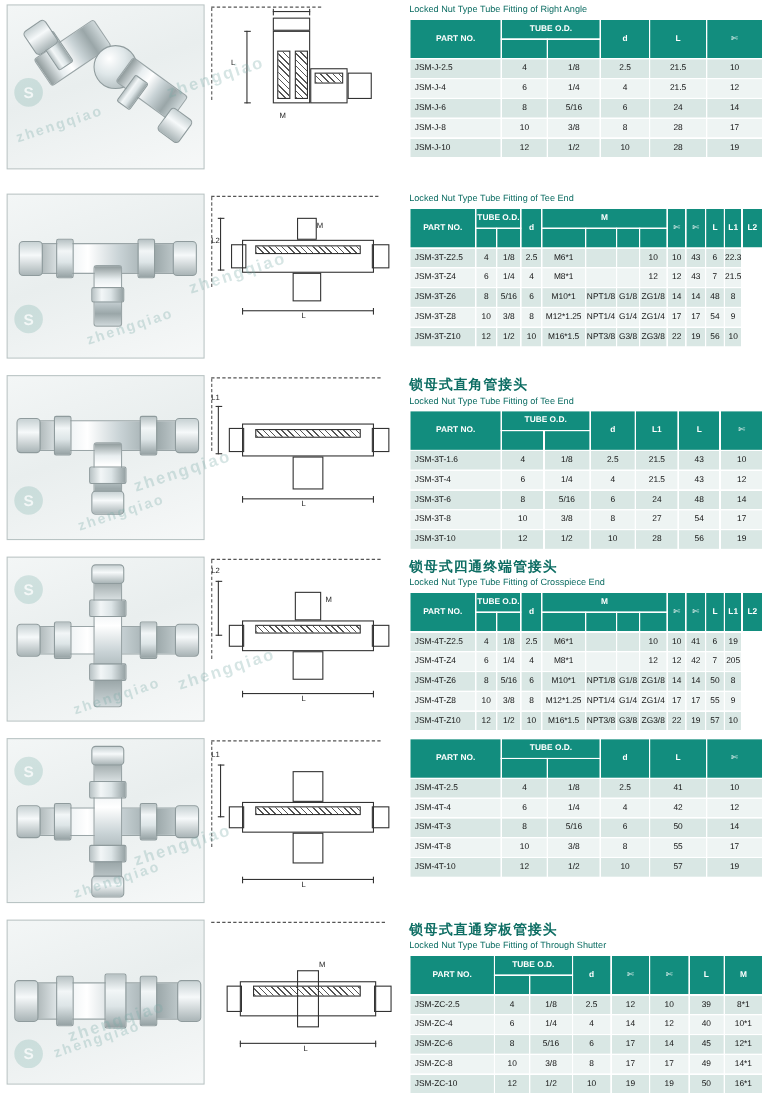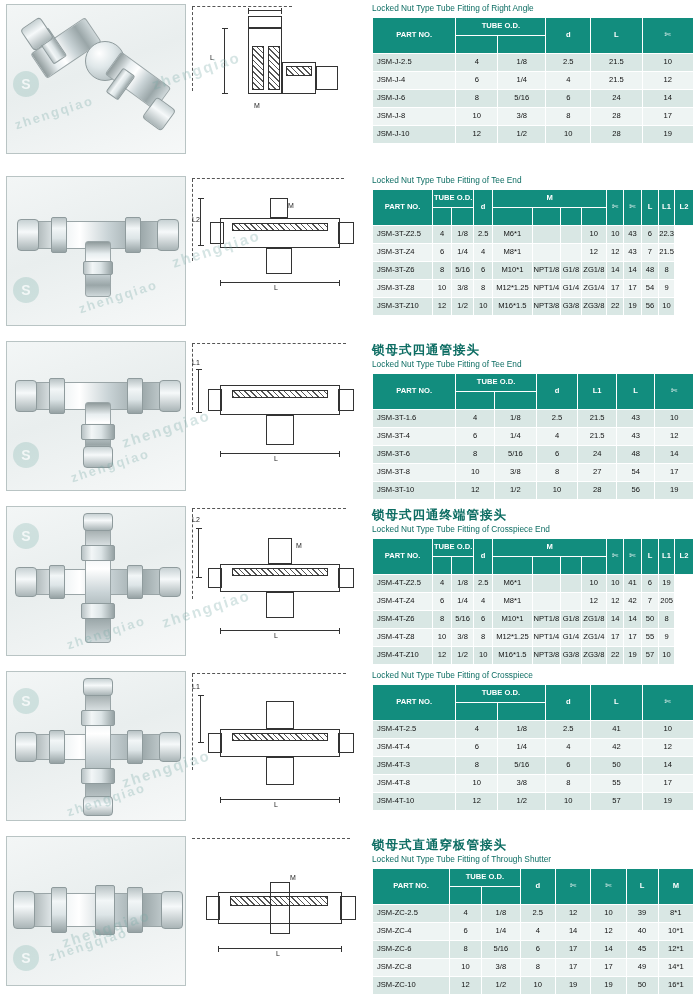--- a/index.html
+++ b/index.html
@@ -459,21 +459,21 @@
         <div class="poly" style="left:74px;top:72px;width:28px;height:30px;"></div>
         <div class="dash" style="left:12px;top:57px;width:154px;"></div>
         <div class="dashv" style="left:88px;top:38px;height:66px;"></div>
         <div class="dimv" style="left:6px;top:26px;height:44px;"></div>
         <div class="lbl" style="left:0px;top:16px;">L1</div>
         <div class="dimline" style="left:28px;top:110px;width:120px;"></div>
         <div class="lbl" style="left:82px;top:112px;">L</div>
       </div>
     </div>
     <div class="table-cell">
-      <div class="title-cn">锁母式四通管接头</div>
+      <div class="title-cn">锁母式直角管接头</div>
       <div class="title-en">Locked Nut Type Tube Fitting of  Tee  End</div>
       <table class="spec">
         <colgroup>
             <col style="width:26%">
             <col style="width:12%">
             <col style="width:13%">
             <col style="width:13%">
             <col style="width:12%">
             <col style="width:12%">
             <col style="width:12%">
@@ -719,21 +719,20 @@
         <div class="poly" style="left:74px;top:28px;width:28px;height:28px;"></div>
         <div class="dash" style="left:12px;top:70px;width:154px;"></div>
         <div class="dashv" style="left:88px;top:22px;height:96px;"></div>
         <div class="dimv" style="left:8px;top:22px;height:48px;"></div>
         <div class="lbl" style="left:0px;top:10px;">L1</div>
         <div class="dimline" style="left:28px;top:126px;width:120px;"></div>
         <div class="lbl" style="left:82px;top:128px;">L</div>
       </div>
     </div>
     <div class="table-cell">
-      <div class="title-en">Locked Nut Type Tube Fitting of  Crosspiece</div>
       <table class="spec">
         <colgroup>
             <col style="width:26%">
             <col style="width:13%">
             <col style="width:15%">
             <col style="width:14%">
             <col style="width:16%">
             <col style="width:16%">
           </colgroup>
         <thead>

